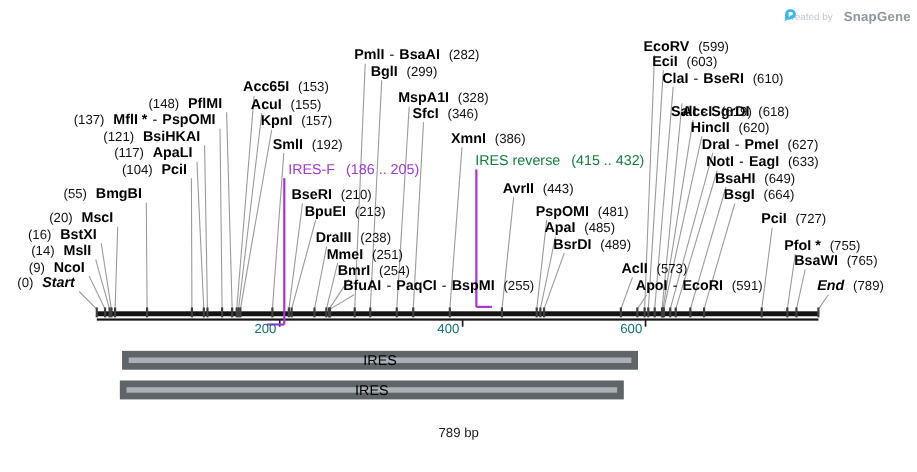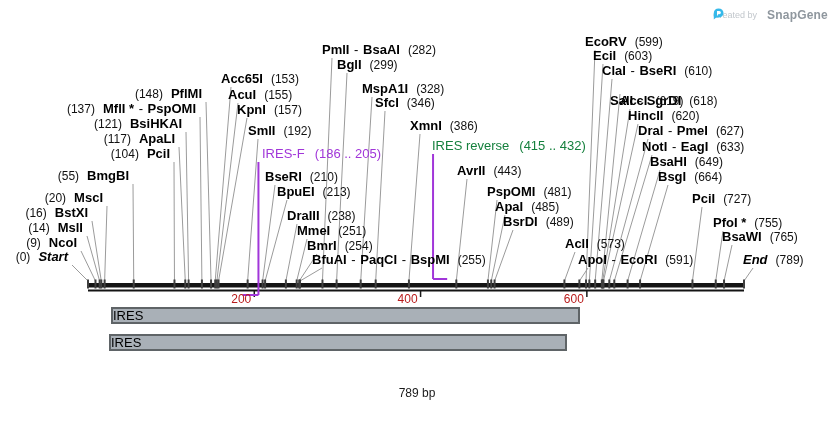--- a/index.html
+++ b/index.html
@@ -14,23 +14,23 @@
   
   svg{position:absolute;left:0;top:0;}
   
   .enz{position:absolute;white-space:nowrap;font-size:13px;font-weight:700;color:#000;line-height:15px;}
   .enz .pos{font-size:12px;font-weight:400;color:#111;}
   .enz .sep{font-weight:400;padding:0 1px;}
   .enz .gapL{margin-left:8px;}
   .it{font-style:italic;}
   .primer-label{position:absolute;white-space:nowrap;font-size:13px;font-weight:400;line-height:15px;}
   .primer-label .ppos{margin-left:10px;}
-  .rnum{position:absolute;font-size:12px;color:#b91c1c;transform:translateX(-100%);line-height:12px;}
-  .feature{position:absolute;background:#a9b0b7;border:2px solid #14532d;box-sizing:border-box;
-    display:flex;align-items:center;justify-content:flex-start;font-size:13px;color:#000;}
+  .rnum{position:absolute;font-size:12px;color:#0f766e;transform:translateX(-100%);line-height:12px;}
+  .feature{position:absolute;background:#a9b0b7;border:6px solid #14532d;box-sizing:border-box;
+    display:flex;align-items:center;justify-content:center;font-size:13px;color:#000;margin-top:12px;}
   
   #title-block{position:absolute;left:0;top:386px;width:834px;text-align:center;}
   #map-title{font-size:18px;font-weight:700;color:#000;line-height:20px;}
   #map-length{font-size:12px;color:#1a1a1a;line-height:14px;}
   .logo{display:inline-block;}
 </style>
 </head>
 <body>
 
 <div id="canvas">

